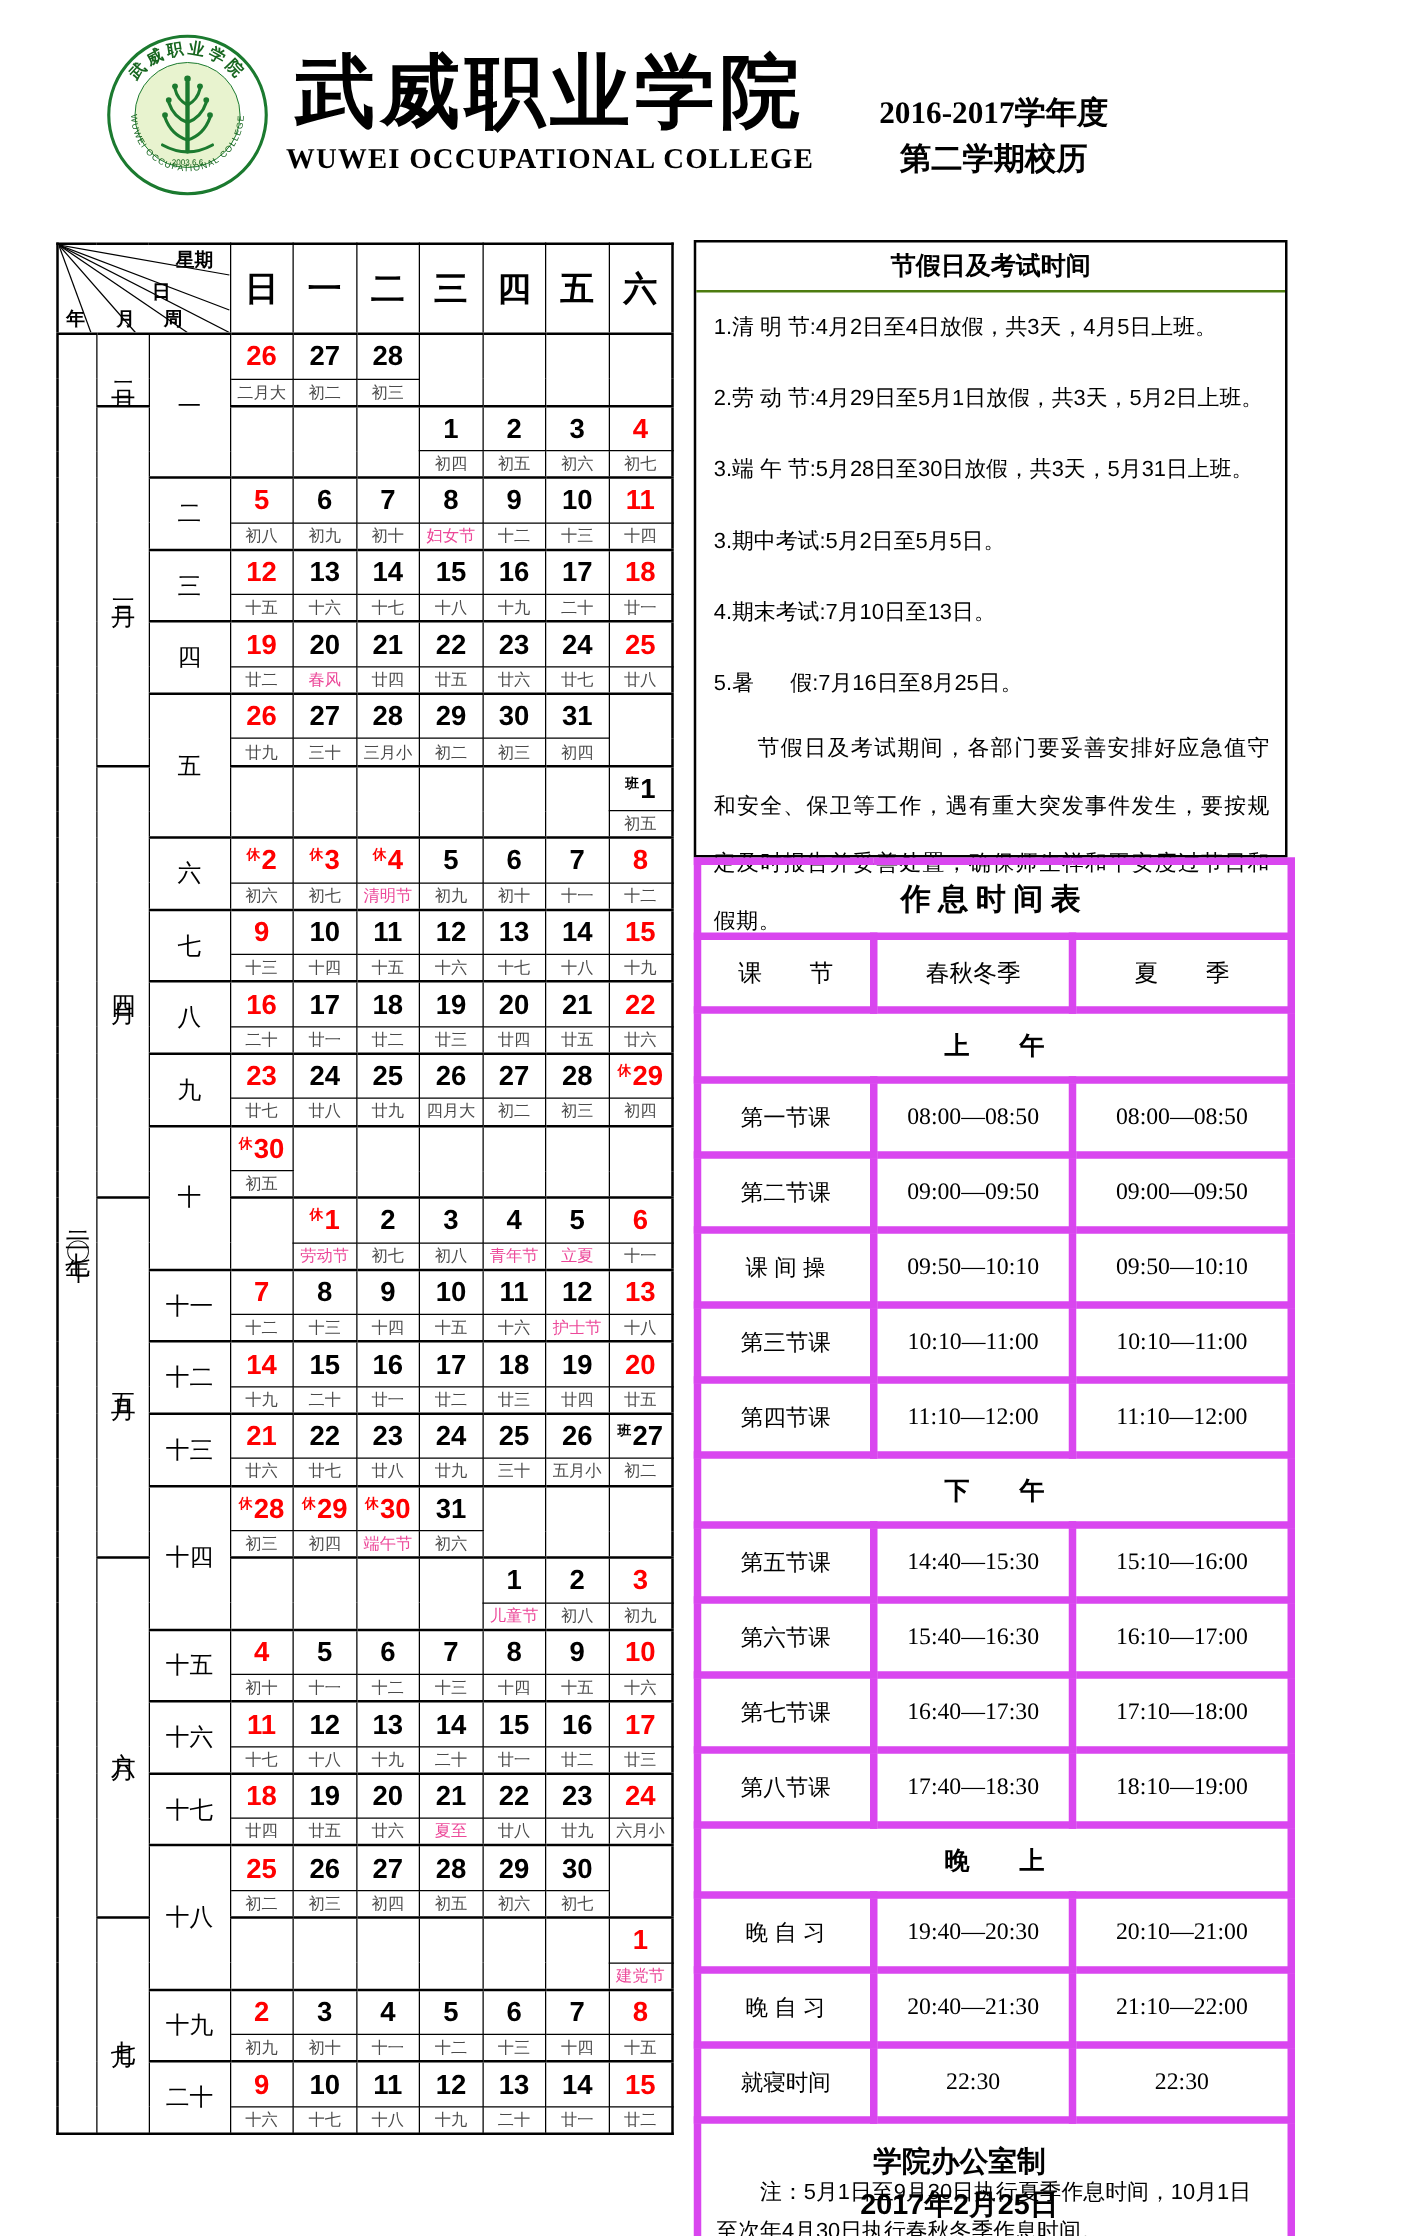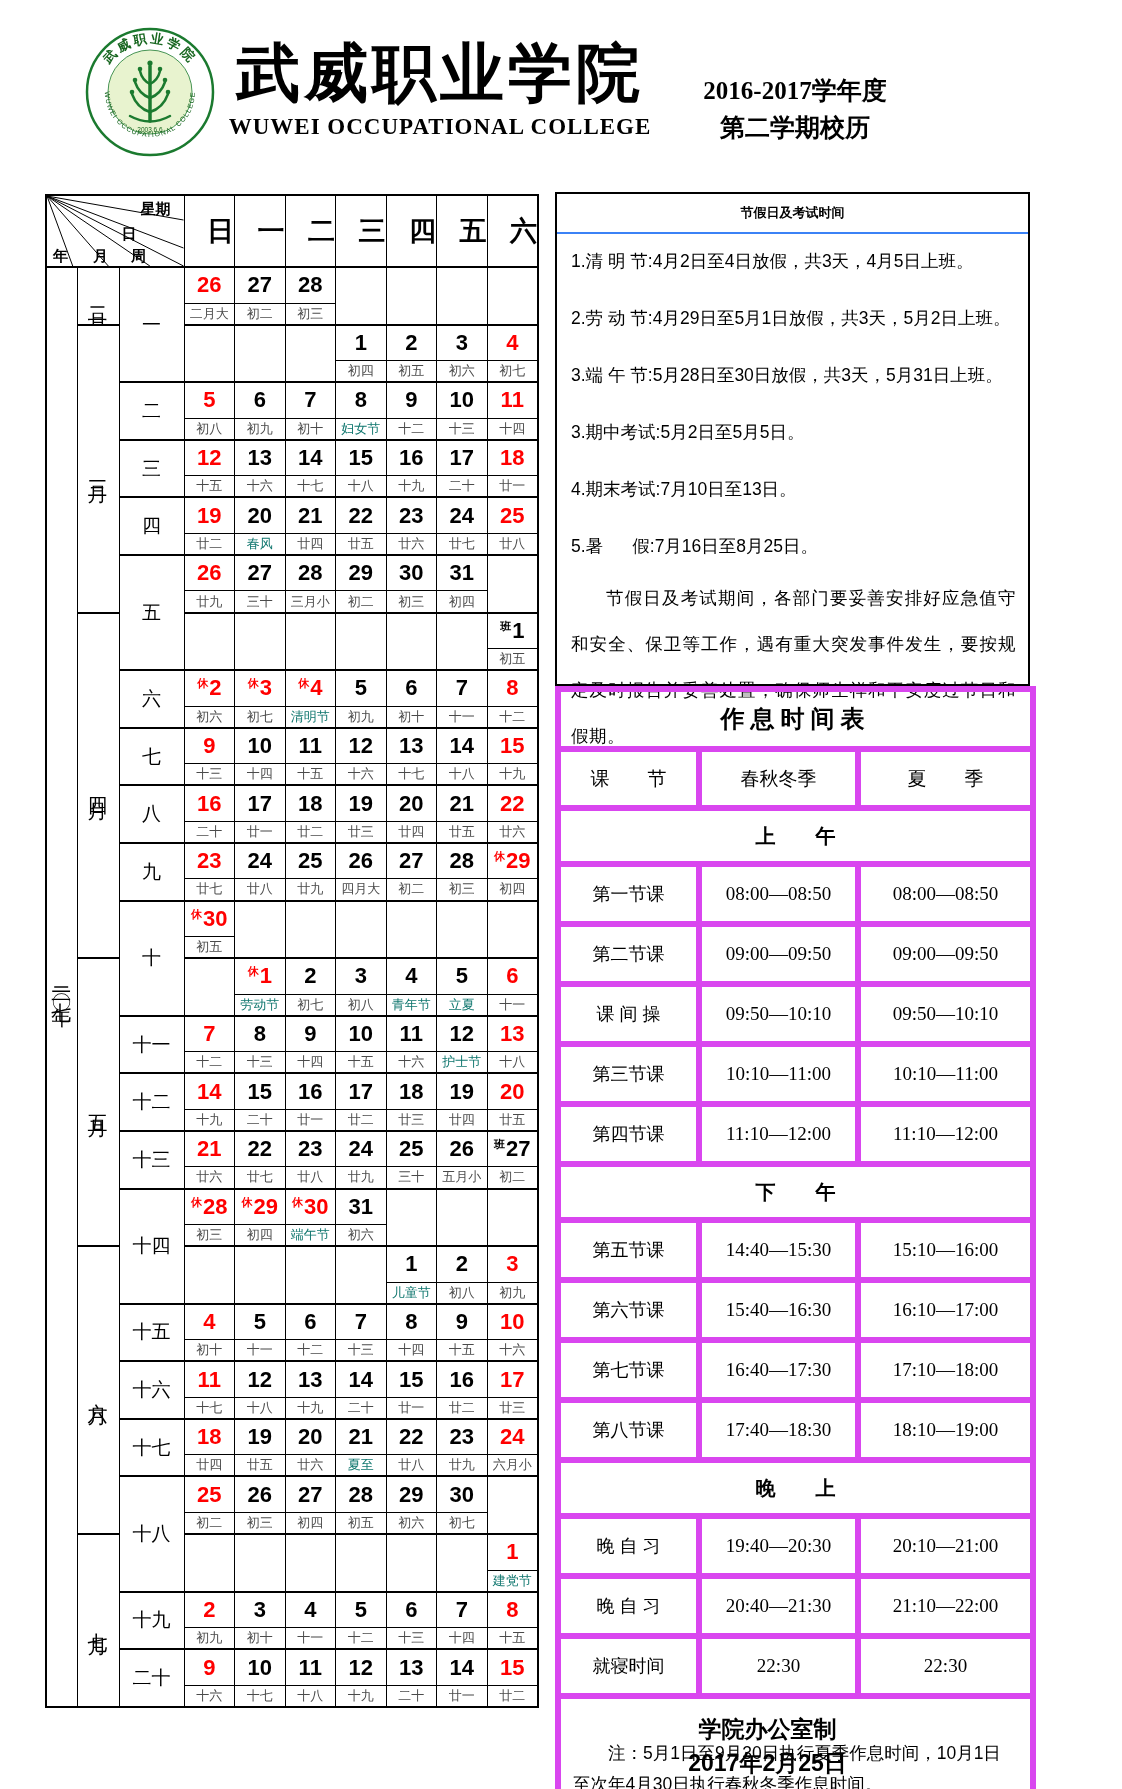--- a/index.html
+++ b/index.html
@@ -15,49 +15,49 @@
             font-family:"Liberation Serif","DejaVu Serif",serif;font-weight:bold;
             font-size:23px;letter-spacing:1px;white-space:nowrap;}
   .term{position:absolute;left:650px;top:72px;width:290px;text-align:center;
         font-family:"Liberation Serif","DejaVu Serif",serif;font-weight:bold;
         font-size:25px;line-height:37px;}
 
   
   .cal{position:absolute;left:45px;top:194px;width:492px;border-collapse:collapse;
        table-layout:fixed;border:2.5px solid #000;}
   .cal th,.cal td{border:1px solid #000;padding:0;text-align:center;vertical-align:middle;overflow:hidden;}
-  .cal tr.hr th{height:70px;font-size:27px;font-weight:bold;text-align:right;}
+  .cal tr.hr th{height:70px;font-size:27px;font-weight:bold;}
   .cal tr.rd{height:36px;}
   .cal tr.rl{height:21.6px;}
   .cal tr.rd>td{border-top-width:2px;}
   .corner{position:relative;}
   .corner svg{position:absolute;left:0;top:0;width:100%;height:100%;}
   .corner span{position:absolute;font-size:15px;font-weight:bold;line-height:15px;}
   .cx{right:13px;top:5px;}
   .cr{right:47px;top:30px;}
   .cn{left:6px;bottom:3px;}
   .cy{left:46px;bottom:3px;}
   .cz{left:84px;bottom:3px;}
   td.dc{font-size:22px;font-weight:bold;font-family:"Liberation Sans","DejaVu Sans",sans-serif;}
   td.lc{font-size:13px;color:#4b4b4b;font-weight:normal;}
-  td.lc.red{color:#0f766e;}
+  td.lc.red{color:#ec4899;}
   .red{color:#f00;}
   .mk{font-size:11px;font-weight:bold;position:relative;top:-8px;margin-right:1px;}
   .mk.red{color:#f00;}
   td.yc,td.mc{font-size:20px;}
   .vtext{writing-mode:vertical-rl;text-orientation:upright;display:inline-block;
          letter-spacing:5px;line-height:1;}
   td.wc{font-size:19px;font-weight:normal;}
   td.ec{background:#fff;}
 
   
   .holiday-box{position:absolute;left:555px;top:192px;width:475px;height:494px;
                border:2.5px solid #000;box-sizing:border-box;}
   .holiday-title{height:38px;line-height:38px;text-align:center;font-weight:bold;
-                 font-size:13px;border-bottom:2px solid #3b82f6;}
+                 font-size:20px;border-bottom:2px solid #4d7c0f;}
   .holiday-body{padding:2px 12px 0 14px;}
   .holiday-item{font-size:17.5px;line-height:26px;margin-top:31px;white-space:pre-wrap;}
   .holiday-item:first-child{margin-top:12px;}
   .holiday-para{font-size:17.5px;line-height:46px;text-indent:2em;margin-top:16px;
                 text-align:justify;letter-spacing:0.5px;}
 
   
   .tt{position:absolute;left:555px;top:686px;width:475px;border-collapse:collapse;
       table-layout:fixed;border:2.5px solid #000;}
   .tt td,.tt th{border:6px solid #d946ef;padding:0;text-align:center;vertical-align:middle;}

